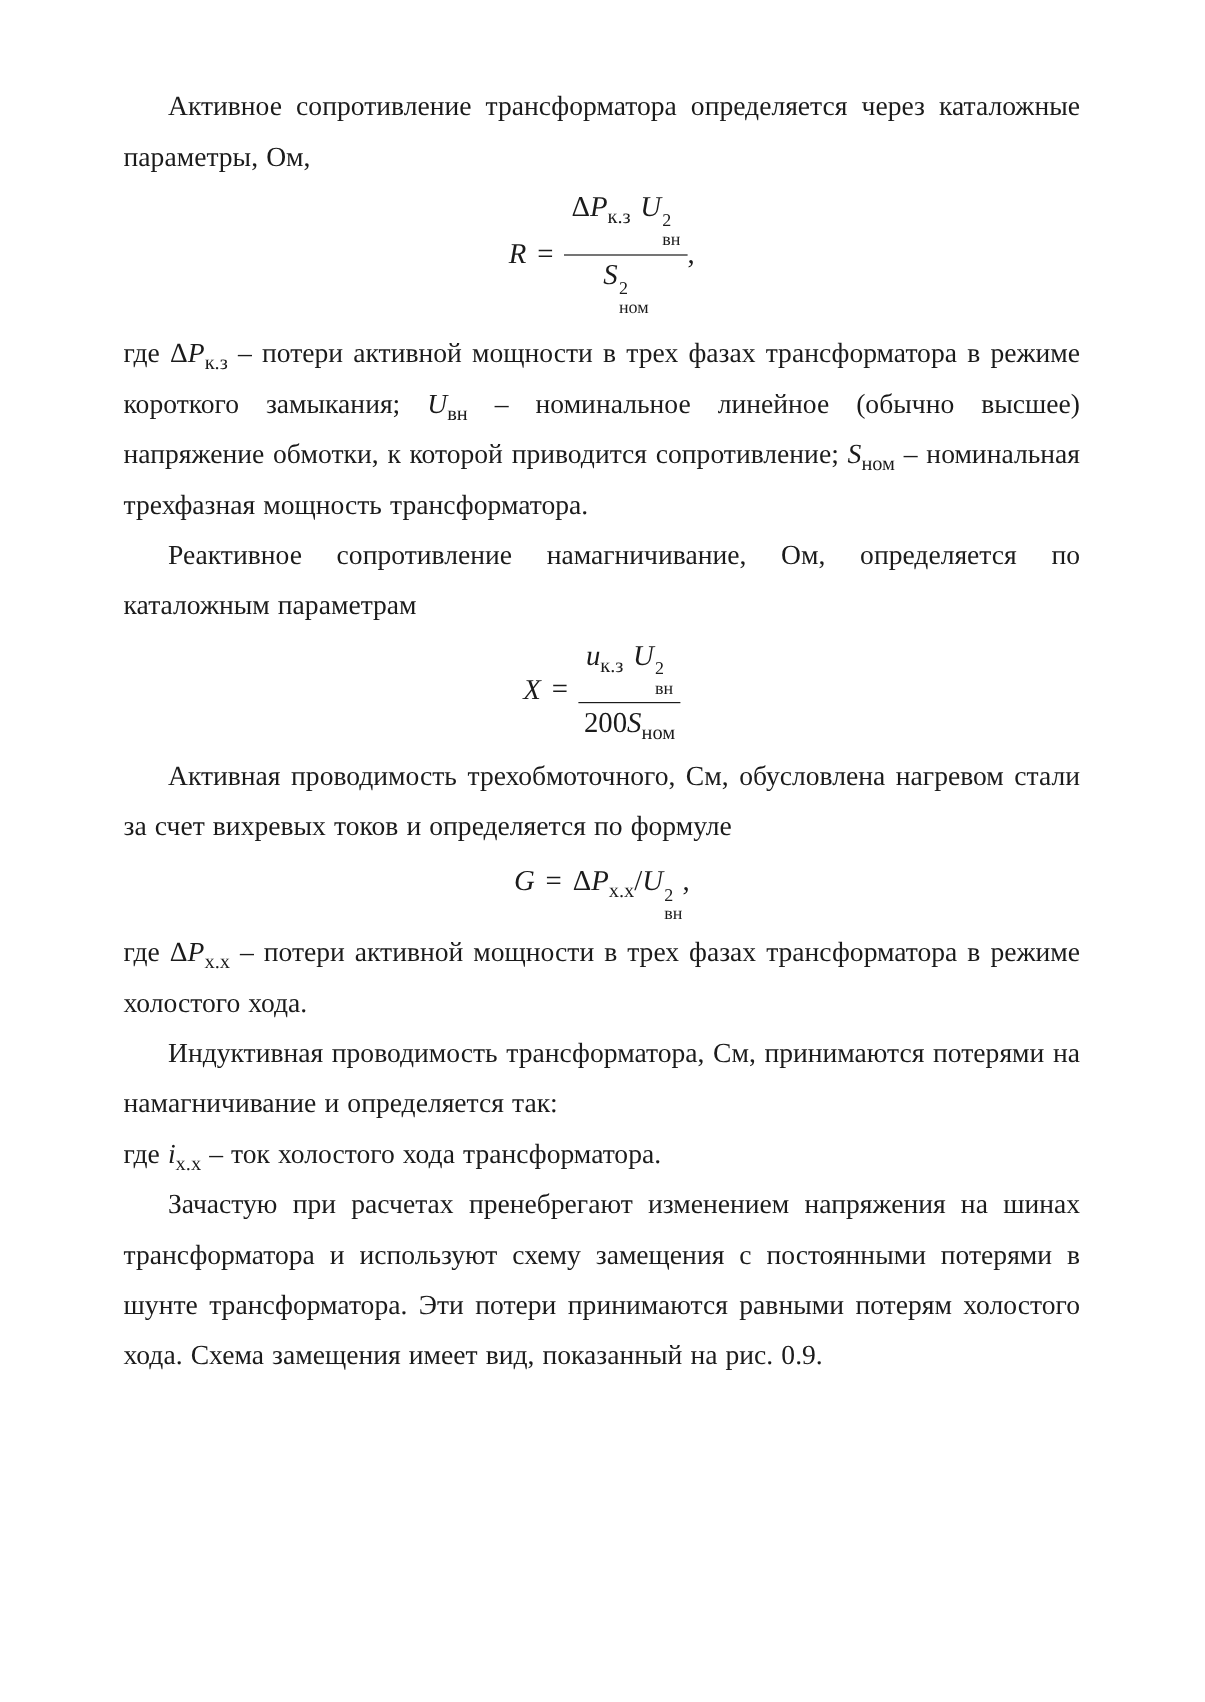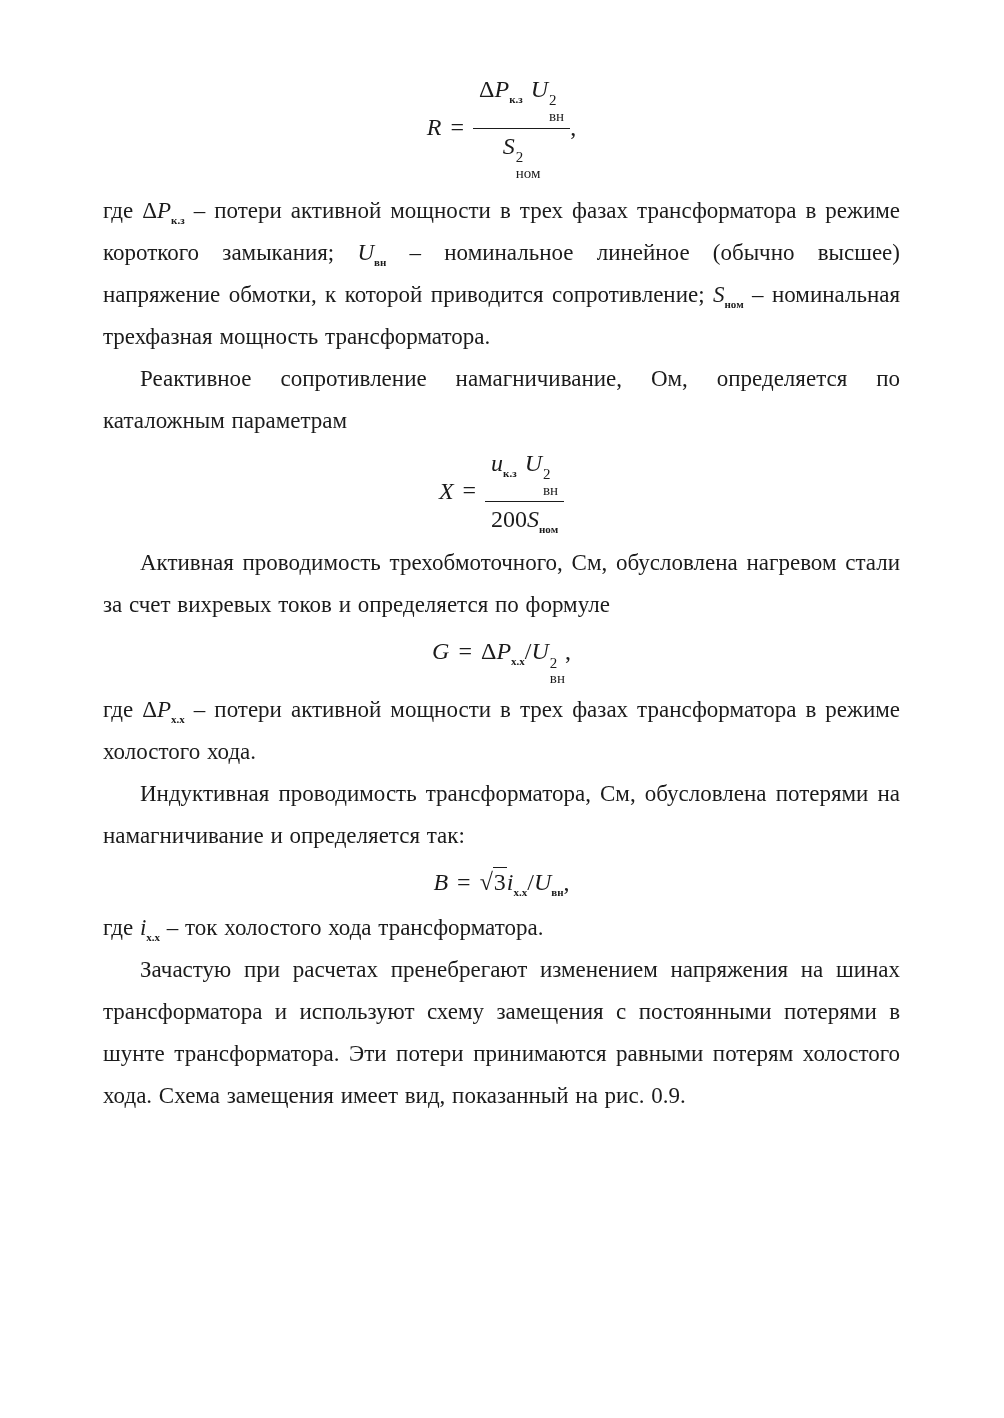--- a/index.html
+++ b/index.html
@@ -19,21 +19,21 @@
   .par{
     font-size:23px;
     line-height:42px;
     text-align:justify;
     margin:0;
     word-spacing:1px;
   }
   .indent{text-indent:37px;}
   .mi{font-style:italic;}
   .mo{font-style:normal;}
-  sub{font-size:11px;line-height:0;font-style:normal;font-weight:bold;}
+  sub{font-size:17px;line-height:0;font-style:normal;}
   
   .formula{
     text-align:center;
     font-size:24px;
     margin:8px 0 6px 0;
     line-height:normal;
   }
   .formula.single{line-height:46px;margin:2px 0;}
   .eq{padding:0 9px;}
   .frac{
@@ -57,20 +57,21 @@
   }
   .gap{margin-left:8px;}
   .radicand{border-top:1.4px solid #1b1b1b;padding:1px 1px 0 1px;}
 </style>
 </head>
 <body>
 
 <div class="page">
   <div class="content">
 
+    <p class="par indent">Активное сопротивление трансформатора определяется через каталожные параметры, Ом,</p>
 
     <div class="formula">
       <span class="mi">R</span><span class="mo eq">=</span><span class="frac"><span class="num"><span class="mo">Δ</span><span class="mi">P</span><sub>к.з</sub><span class="mi gap">U</span><span class="ss">
               <span>2</span>
               <span>вн</span>
             </span></span><span class="den"><span class="mi">S</span><span class="ss">
               <span>2</span>
               <span>ном</span>
             </span></span></span><span class="mo">,</span>
     </div>
@@ -91,25 +92,22 @@
 
     <div class="formula single">
       <span class="mi">G</span><span class="mo eq">=</span><span class="mo">Δ</span><span class="mi">P</span><sub>х.х</sub><span class="mo">/</span><span class="mi">U</span><span class="ss">
           <span>2</span>
           <span>вн</span>
         </span><span class="mo">,</span>
     </div>
 
     <p class="par"><span>где </span><span class="mo">Δ</span><span class="mi">P</span><sub>х.х</sub><span> – потери активной мощности в трех фазах трансформатора в режиме холостого хода.</span></p>
 
-    <p class="par indent">Индуктивная проводимость трансформатора, См, обусловлена потерями на намагничивание и определяется так:</p>
+    <p class="par indent">Индуктивная проводимость трансформатора, См, принимаются потерями на намагничивание и определяется так:</p>
 
-    <div class="formula single">
-      <span class="mi">B</span><span class="mo eq">=</span><span class="mo">√</span><span class="mo radicand">3</span><span class="mi">i</span><sub>х.х</sub><span class="mo">/</span><span class="mi">U</span><sub>вн</sub><span class="mo">,</span>
-    </div>
 
     <p class="par"><span>где </span><span class="mi">i</span><sub>х.х</sub><span> – ток холостого хода трансформатора.</span></p>
 
     <p class="par indent">Зачастую при расчетах пренебрегают изменением напряжения на шинах трансформатора и используют схему замещения с постоянными потерями в шунте трансформатора. Эти потери принимаются равными потерям холостого хода. Схема замещения имеет вид, показанный на рис. 0.9.</p>
 
 
   </div>
 </div>
 
 </body></html>

